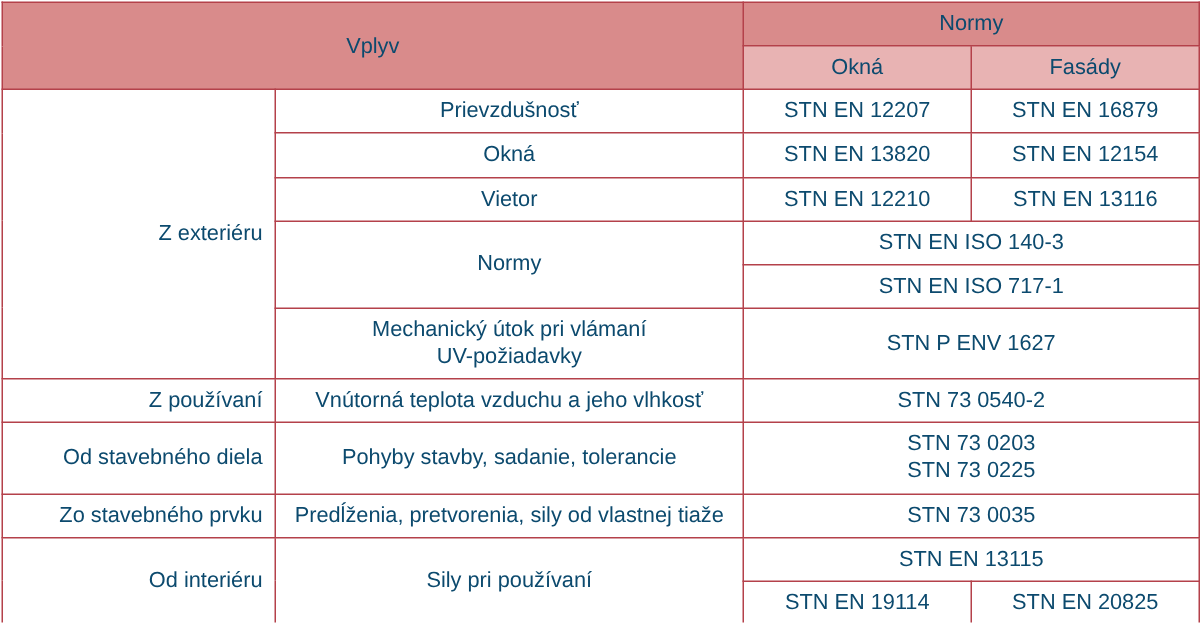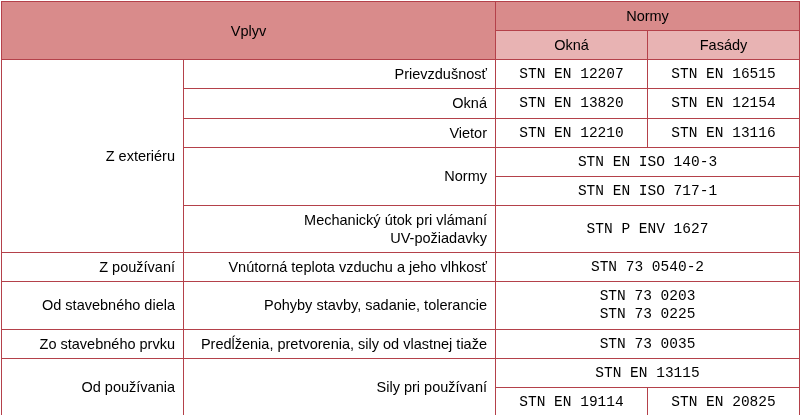--- a/index.html
+++ b/index.html
@@ -20,21 +20,21 @@
   }
   table.norms {
     border-collapse: collapse;
     width: 798px;
     margin: 1px 0 0 1px;
     table-layout: fixed;
   }
   table.norms td, table.norms th {
     border: 1px solid #b4414a;
     font-size: 14.5px;
-    color: #000000;
+    color: #0c4a6e;
     font-weight: normal;
     padding: 5px 8px;
     vertical-align: middle;
     line-height: 1.25;
   }
   .hdr {
     background: #d98b8b;
     text-align: center;
     font-weight: bold;
     font-size: 15px;
@@ -45,25 +45,24 @@
     text-align: center;
     font-weight: bold;
     font-size: 15px;
     color: #231f20;
   }
   .cat {
     text-align: right;
     vertical-align: middle;
   }
   .eff {
-    text-align: right;
+    text-align: center;
   }
   .std {
     text-align: center;
-    font-family: Liberation Mono, monospace;
   }
   .col-cat { width: 182px; }
   .col-eff { width: 312px; }
   .col-okna { width: 152px; }
   .col-fas { width: 152px; }
   .two-lines { line-height: 1.3; }
 </style>
 </head>
 <body>
 
@@ -82,21 +81,21 @@
       </tr>
       <tr>
         <th class="hdr-sub">Okná</th>
         <th class="hdr-sub">Fasády</th>
       </tr>
 
       <tr>
         <td class="cat" rowspan="6">Z exteriéru</td>
         <td class="eff">Prievzdušnosť</td>
         <td class="std">STN EN 12207</td>
-        <td class="std">STN EN 16515</td>
+        <td class="std">STN EN 16879</td>
       </tr>
       <tr>
         <td class="eff">Okná</td>
         <td class="std">STN EN 13820</td>
         <td class="std">STN EN 12154</td>
       </tr>
       <tr>
         <td class="eff">Vietor</td>
         <td class="std">STN EN 12210</td>
         <td class="std">STN EN 13116</td>
@@ -127,21 +126,21 @@
 STN 73 0225</td>
       </tr>
 
       <tr>
         <td class="cat">Zo stavebného prvku</td>
         <td class="eff two-lines">Predĺženia, pretvorenia, sily od vlastnej tiaže</td>
         <td class="std" colspan="2">STN 73 0035</td>
       </tr>
 
       <tr>
-        <td class="cat" rowspan="2">Od používania</td>
+        <td class="cat" rowspan="2">Od interiéru</td>
         <td class="eff" rowspan="2">Sily pri používaní</td>
         <td class="std" colspan="2">STN EN 13115</td>
       </tr>
       <tr>
         <td class="std">STN EN 19114</td>
         <td class="std">STN EN 20825</td>
       </tr>
     </tbody>
   </table>
 </div>

